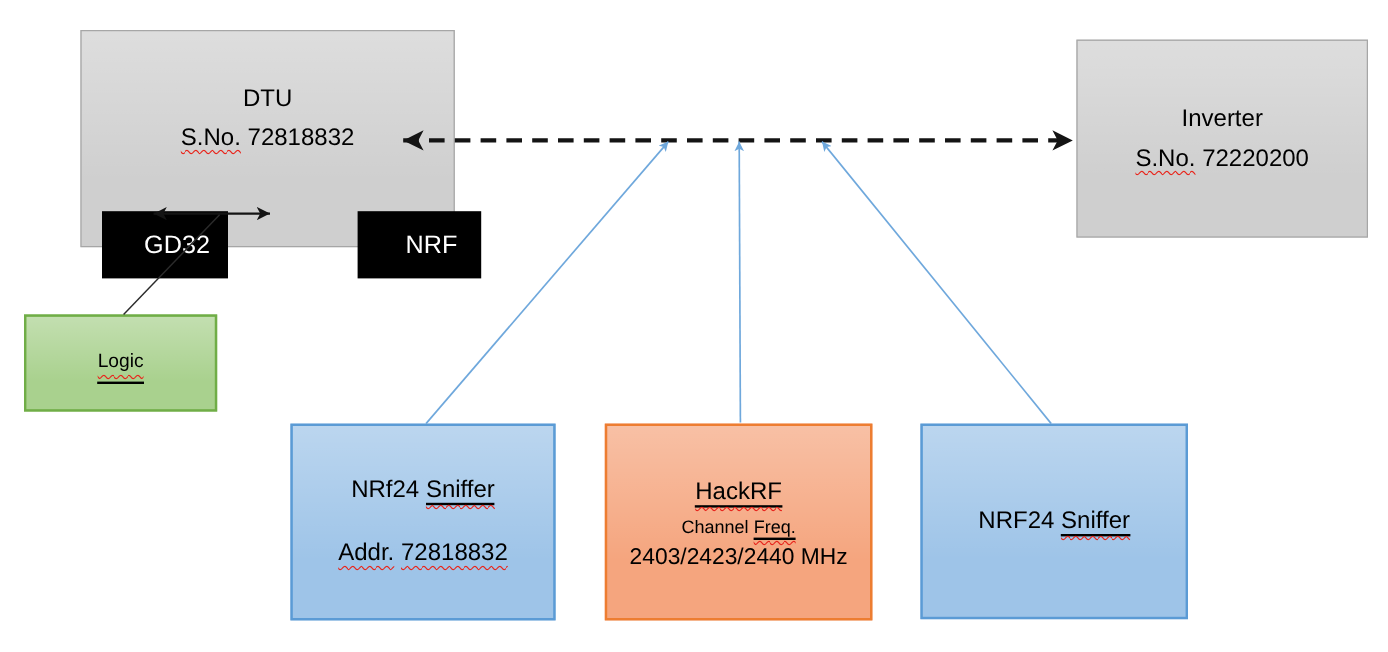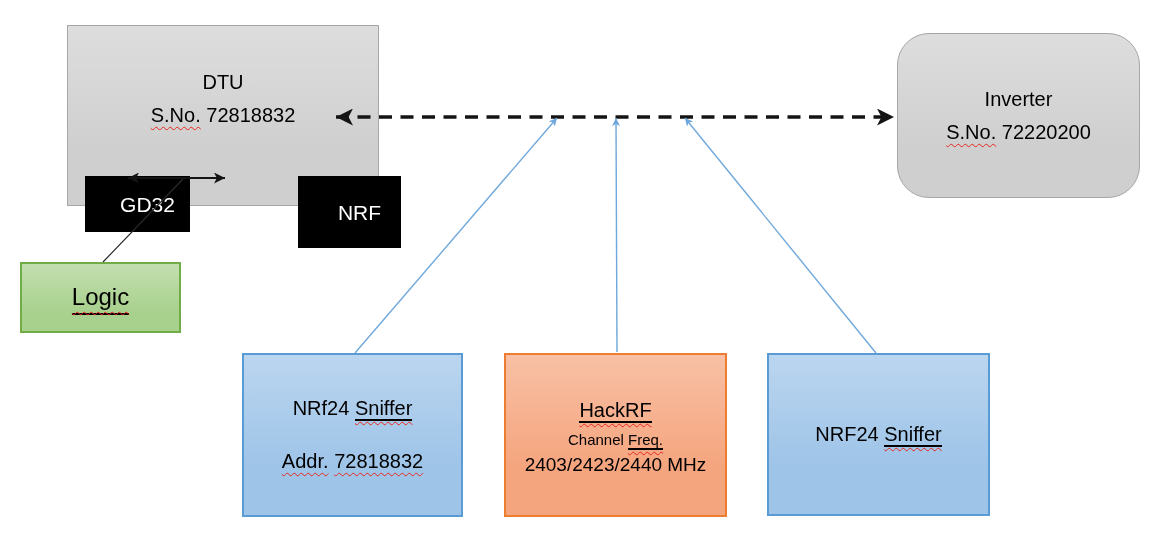--- a/index.html
+++ b/index.html
@@ -19,30 +19,30 @@
   .node{position:absolute;display:flex;flex-direction:column;align-items:center;justify-content:center;
         text-align:center;font-size:20px;line-height:33px;}
   .shine{background-image:linear-gradient(180deg,rgba(255,255,255,.30),rgba(255,255,255,0) 70%);}
 
   .box-gray{background-color:var(--gray-fill);border:1px solid var(--gray-border);}
   .box-green{background-color:var(--green-fill);border:2px solid var(--green-border);}
   .box-blue{background-color:var(--blue-fill);border:2px solid var(--blue-border);gap:20px;}
   .box-orange{background-color:var(--orange-fill);border:2px solid var(--orange-border);}
 
   #dtu{left:21px;top:25px;width:312px;height:181px;padding-bottom:34px;margin-left:46px;}
-  #inverter{left:897px;top:33px;width:243px;height:165px;border-radius:32px;}
-  #logic{left:20px;top:262px;width:161px;height:71px;font-size:24px;}
+  #inverter{left:897px;top:33px;width:243px;height:165px;}
+  #logic{left:20px;top:262px;width:161px;height:81px;font-size:16px;}
   #sniffer1{left:242px;top:353px;width:221px;height:164px;}
   #hackrf{left:504px;top:353px;width:223px;height:164px;}
   #sniffer2{left:767px;top:353px;width:223px;height:163px;}
 
   .chip{position:absolute;display:flex;align-items:center;justify-content:center;
         background:var(--chip-fill);color:var(--chip-text);font-size:21px;padding-left:20px;}
   #gd32{left:17px;top:150px;width:105px;height:56px;}
-  #nrf{left:230px;top:150px;width:103px;height:72px;}
+  #nrf{left:230px;top:150px;width:103px;height:56px;}
 
   .hack-title{font-size:20px;line-height:34px;}
   .hack-sub{font-size:15px;line-height:25px;text-align:center;}
   .hack-freq{font-size:19px;line-height:25px;}
 
   .gap{margin-left:.28em;}
 
   .sq{text-decoration:underline;text-decoration-style:wavy;
       text-decoration-color:var(--squiggle-red);text-decoration-thickness:1.2px;
       text-underline-offset:4px;}

